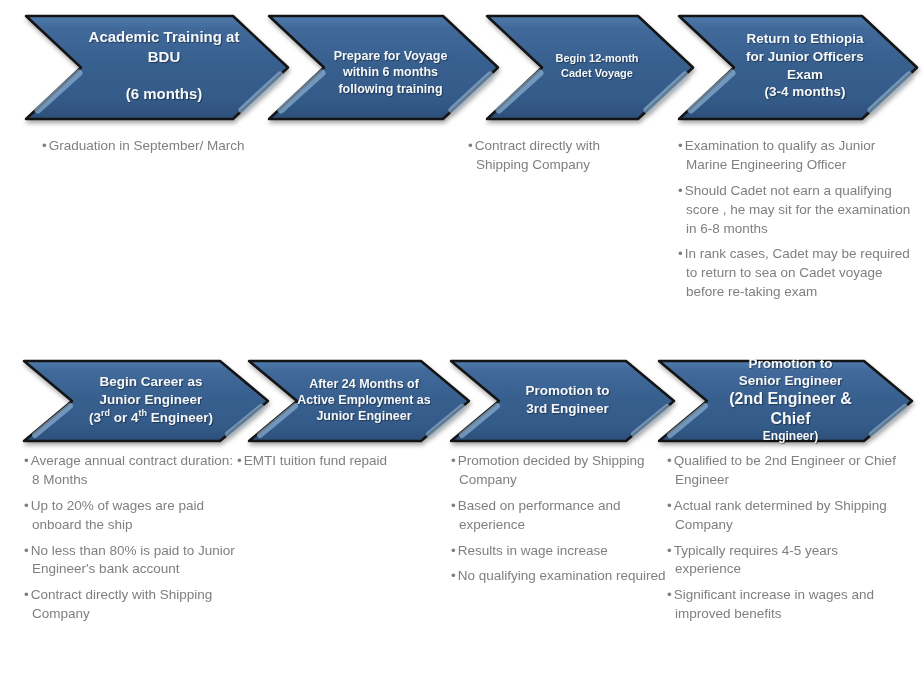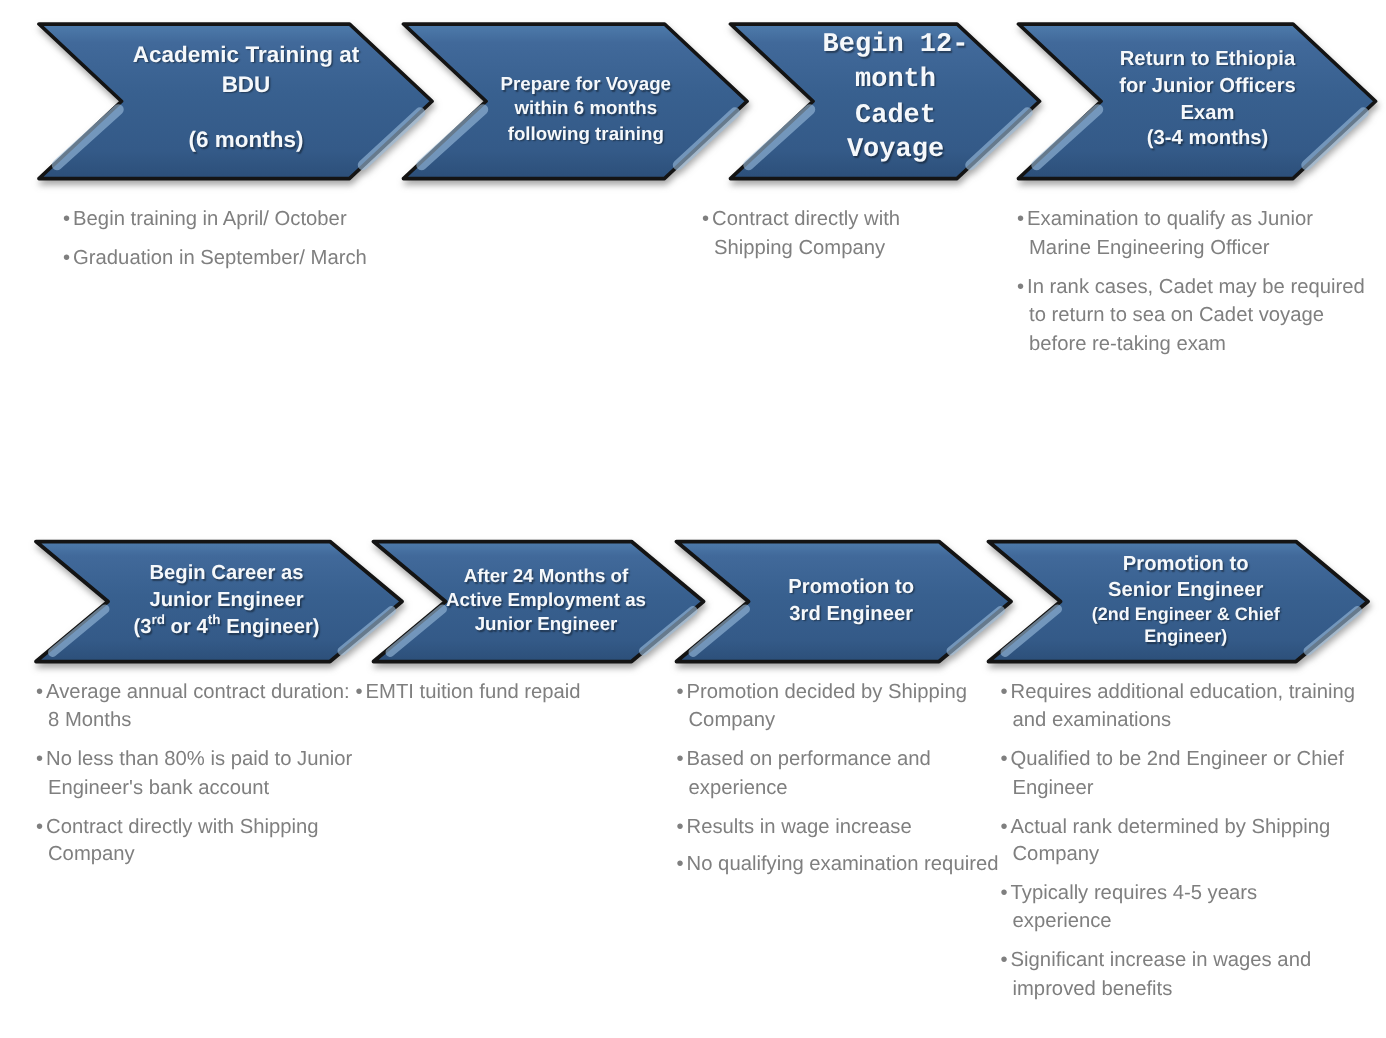--- a/index.html
+++ b/index.html
@@ -9,21 +9,21 @@
   .arrow{position:absolute;}
   .arrow svg{display:block;filter:drop-shadow(1px 3px 2px rgba(80,80,80,.5));}
   .arrow .label{
     position:absolute;inset:0;display:flex;flex-direction:column;justify-content:center;
     align-items:center;text-align:center;color:#f5f8fb;font-weight:700;
     text-shadow:1px 1px 1px rgba(0,0,0,.4);pointer-events:none;
   }
   .r1 .label{padding:0 44px 4px 58px;}
   .r2 .label{padding:0 40px 2px 50px;}
   .fs15{font-size:15px;line-height:1.3;}
-  .fs14{font-size:18px;line-height:1.3;font-family:Liberation Mono, monospace;}
+  .fs14{font-size:11px;line-height:1.3;}
   .fs13{font-size:13.5px;line-height:1.32;}
   .fs12{font-size:12.5px;line-height:1.3;}
   .gap8{row-gap:18px;}
   .t-line sup{font-size:9px;vertical-align:super;line-height:0;margin-top:44px;}
 
   .notes{position:absolute;color:#7f7f7f;font-size:13.5px;line-height:1.4;}
   .bullet{padding-left:8px;text-indent:-8px;margin-bottom:7px;}
   .bullet::before{content:"\2022";margin-right:2px;}
 </style>
 </head>
@@ -88,30 +88,30 @@
     </svg>
     <div class="label fs13">
       <div class="t-line">Return to Ethiopia</div>
       <div class="t-line">for Junior Officers</div>
       <div class="t-line">Exam</div>
       <div class="t-line">(3-4 months)</div>
     </div>
   </div>
 
   <div class="notes" style="left:42px;top:137px;width:246px">
-    <div class="bullet">Begin training in April/ October</div>
     <div class="bullet">Graduation in September/ March</div>
   </div>
 
   <div class="notes" style="left:468px;top:137px;width:180px">
     <div class="bullet">Contract directly with Shipping Company</div>
   </div>
 
   <div class="notes" style="left:678px;top:137px;width:240px">
     <div class="bullet">Examination to qualify as Junior Marine Engineering Officer</div>
+    <div class="bullet">Should Cadet not earn a qualifying  score ,  he may sit for the examination in 6-8 months</div>
     <div class="bullet">In rank cases, Cadet may be required to return to sea on Cadet voyage before re-taking exam</div>
   </div>
 
   <div class="arrow r2" style="left:22px;top:359px;width:248px;height:84px">
     <svg width="248" height="84">
       <path d="M2,2 L198,2 L246,42 L198,82 L2,82 L50,42 Z" fill="url(#archeGrad)" stroke="#141414" stroke-width="2.5" stroke-linejoin="round"></path>
       <path d="M48,47 L13,76" stroke="#9dbedd" stroke-width="6" stroke-linecap="round" opacity="0.6" fill="none"></path>
       <path d="M239,48 L206,75" stroke="#9dbedd" stroke-width="6" stroke-linecap="round" opacity="0.6" fill="none"></path>
     </svg>
     <div class="label fs13">
@@ -148,43 +148,43 @@
 
   <div class="arrow r2" style="left:657px;top:359px;width:257px;height:84px">
     <svg width="257" height="84">
       <path d="M2,2 L207,2 L255,42 L207,82 L2,82 L50,42 Z" fill="url(#archeGrad)" stroke="#141414" stroke-width="2.5" stroke-linejoin="round"></path>
       <path d="M48,47 L13,76" stroke="#9dbedd" stroke-width="6" stroke-linecap="round" opacity="0.6" fill="none"></path>
       <path d="M248,48 L215,75" stroke="#9dbedd" stroke-width="6" stroke-linecap="round" opacity="0.6" fill="none"></path>
     </svg>
     <div class="label fs13" style="line-height:1.25">
       <div class="t-line">Promotion to</div>
       <div class="t-line">Senior Engineer</div>
-      <div class="t-line" style="font-size:12px">(2nd Engineer &amp; Chief</div>
+      <div class="t-line" style="font-size:16px">(2nd Engineer &amp; Chief</div>
       <div class="t-line" style="font-size:12px">Engineer)</div>
     </div>
   </div>
 
   <div class="notes" style="left:24px;top:452px;width:216px">
     <div class="bullet">Average annual contract duration:  8 Months</div>
+    <div class="bullet">Up to 20% of  wages are paid onboard the ship</div>
     <div class="bullet">No less than 80% is paid to Junior Engineer's bank account</div>
     <div class="bullet">Contract directly with Shipping Company</div>
   </div>
 
   <div class="notes" style="left:237px;top:452px;width:205px">
     <div class="bullet">EMTI tuition fund repaid</div>
   </div>
 
   <div class="notes" style="left:451px;top:452px;width:220px">
     <div class="bullet">Promotion decided by Shipping Company</div>
     <div class="bullet">Based on performance and experience</div>
     <div class="bullet">Results in wage increase</div>
     <div class="bullet">No qualifying examination required</div>
   </div>
 
   <div class="notes" style="left:667px;top:452px;width:240px">
-    <div class="bullet">Requires additional education, training and examinations</div>
     <div class="bullet">Qualified to be 2nd Engineer or Chief Engineer</div>
     <div class="bullet">Actual rank determined by Shipping Company</div>
     <div class="bullet">Typically requires 4-5 years experience</div>
     <div class="bullet">Significant increase in wages and improved benefits</div>
   </div>
 
 </div>
 
 </body></html>

